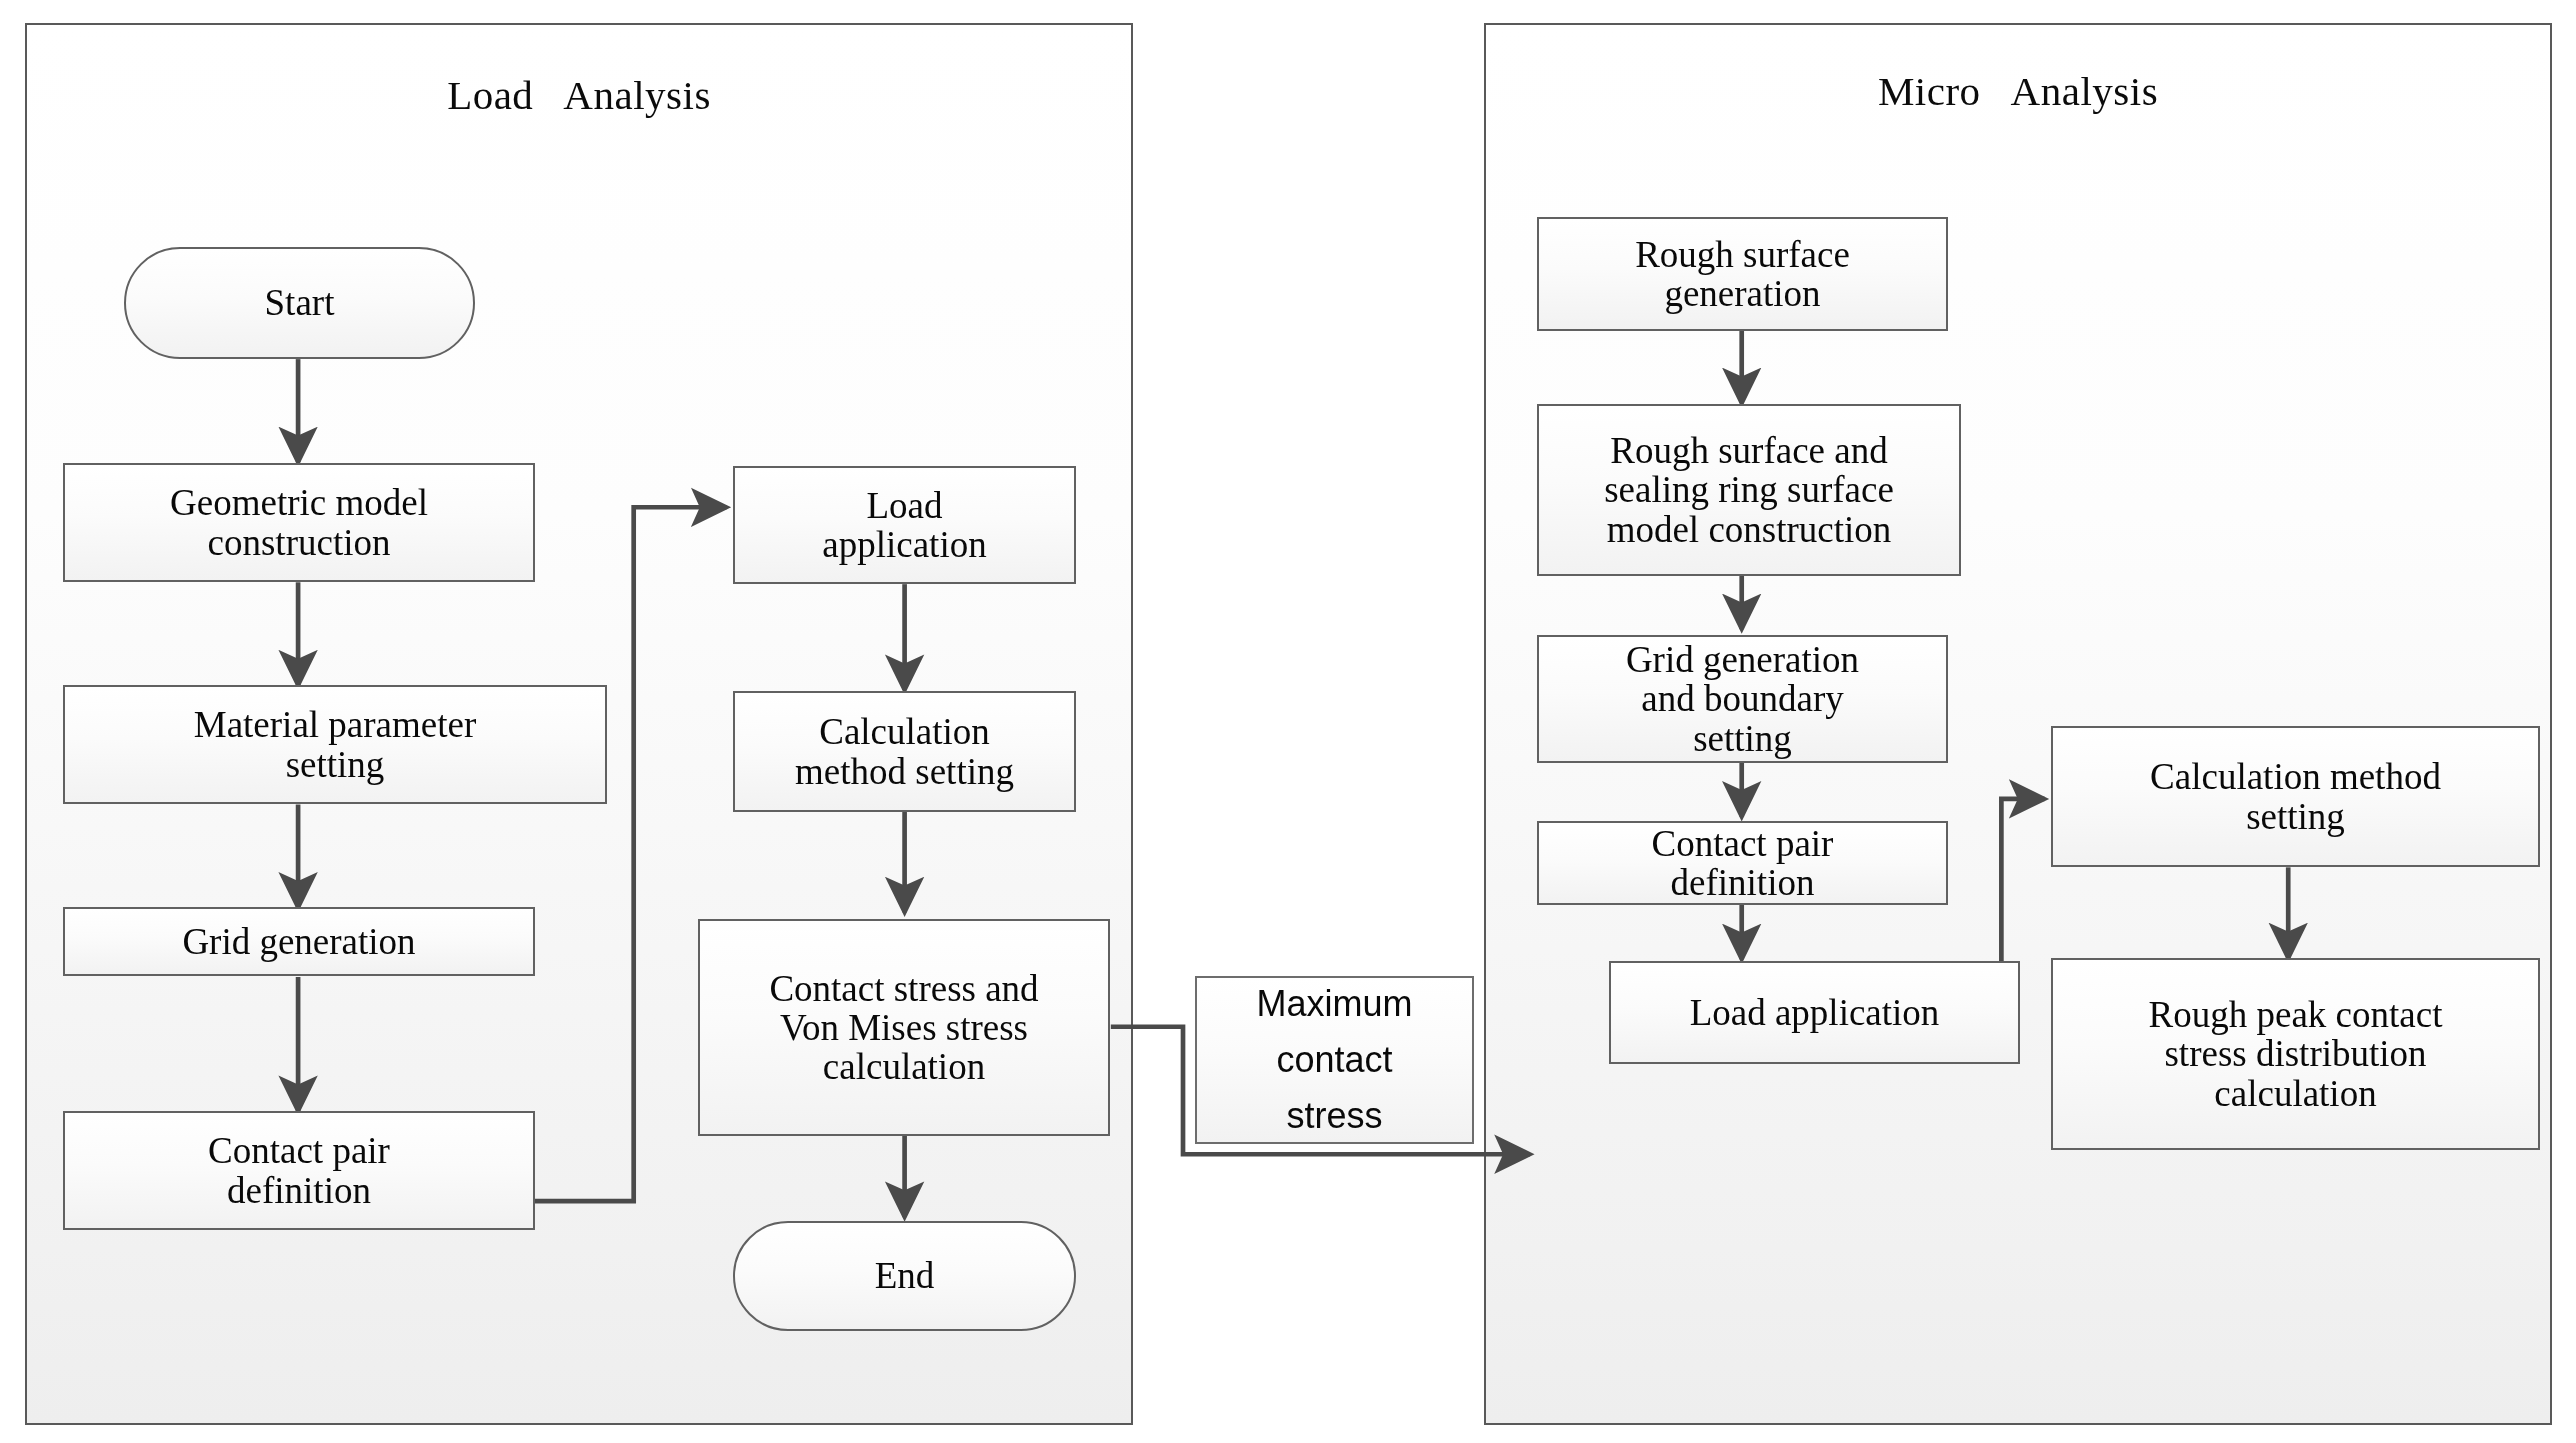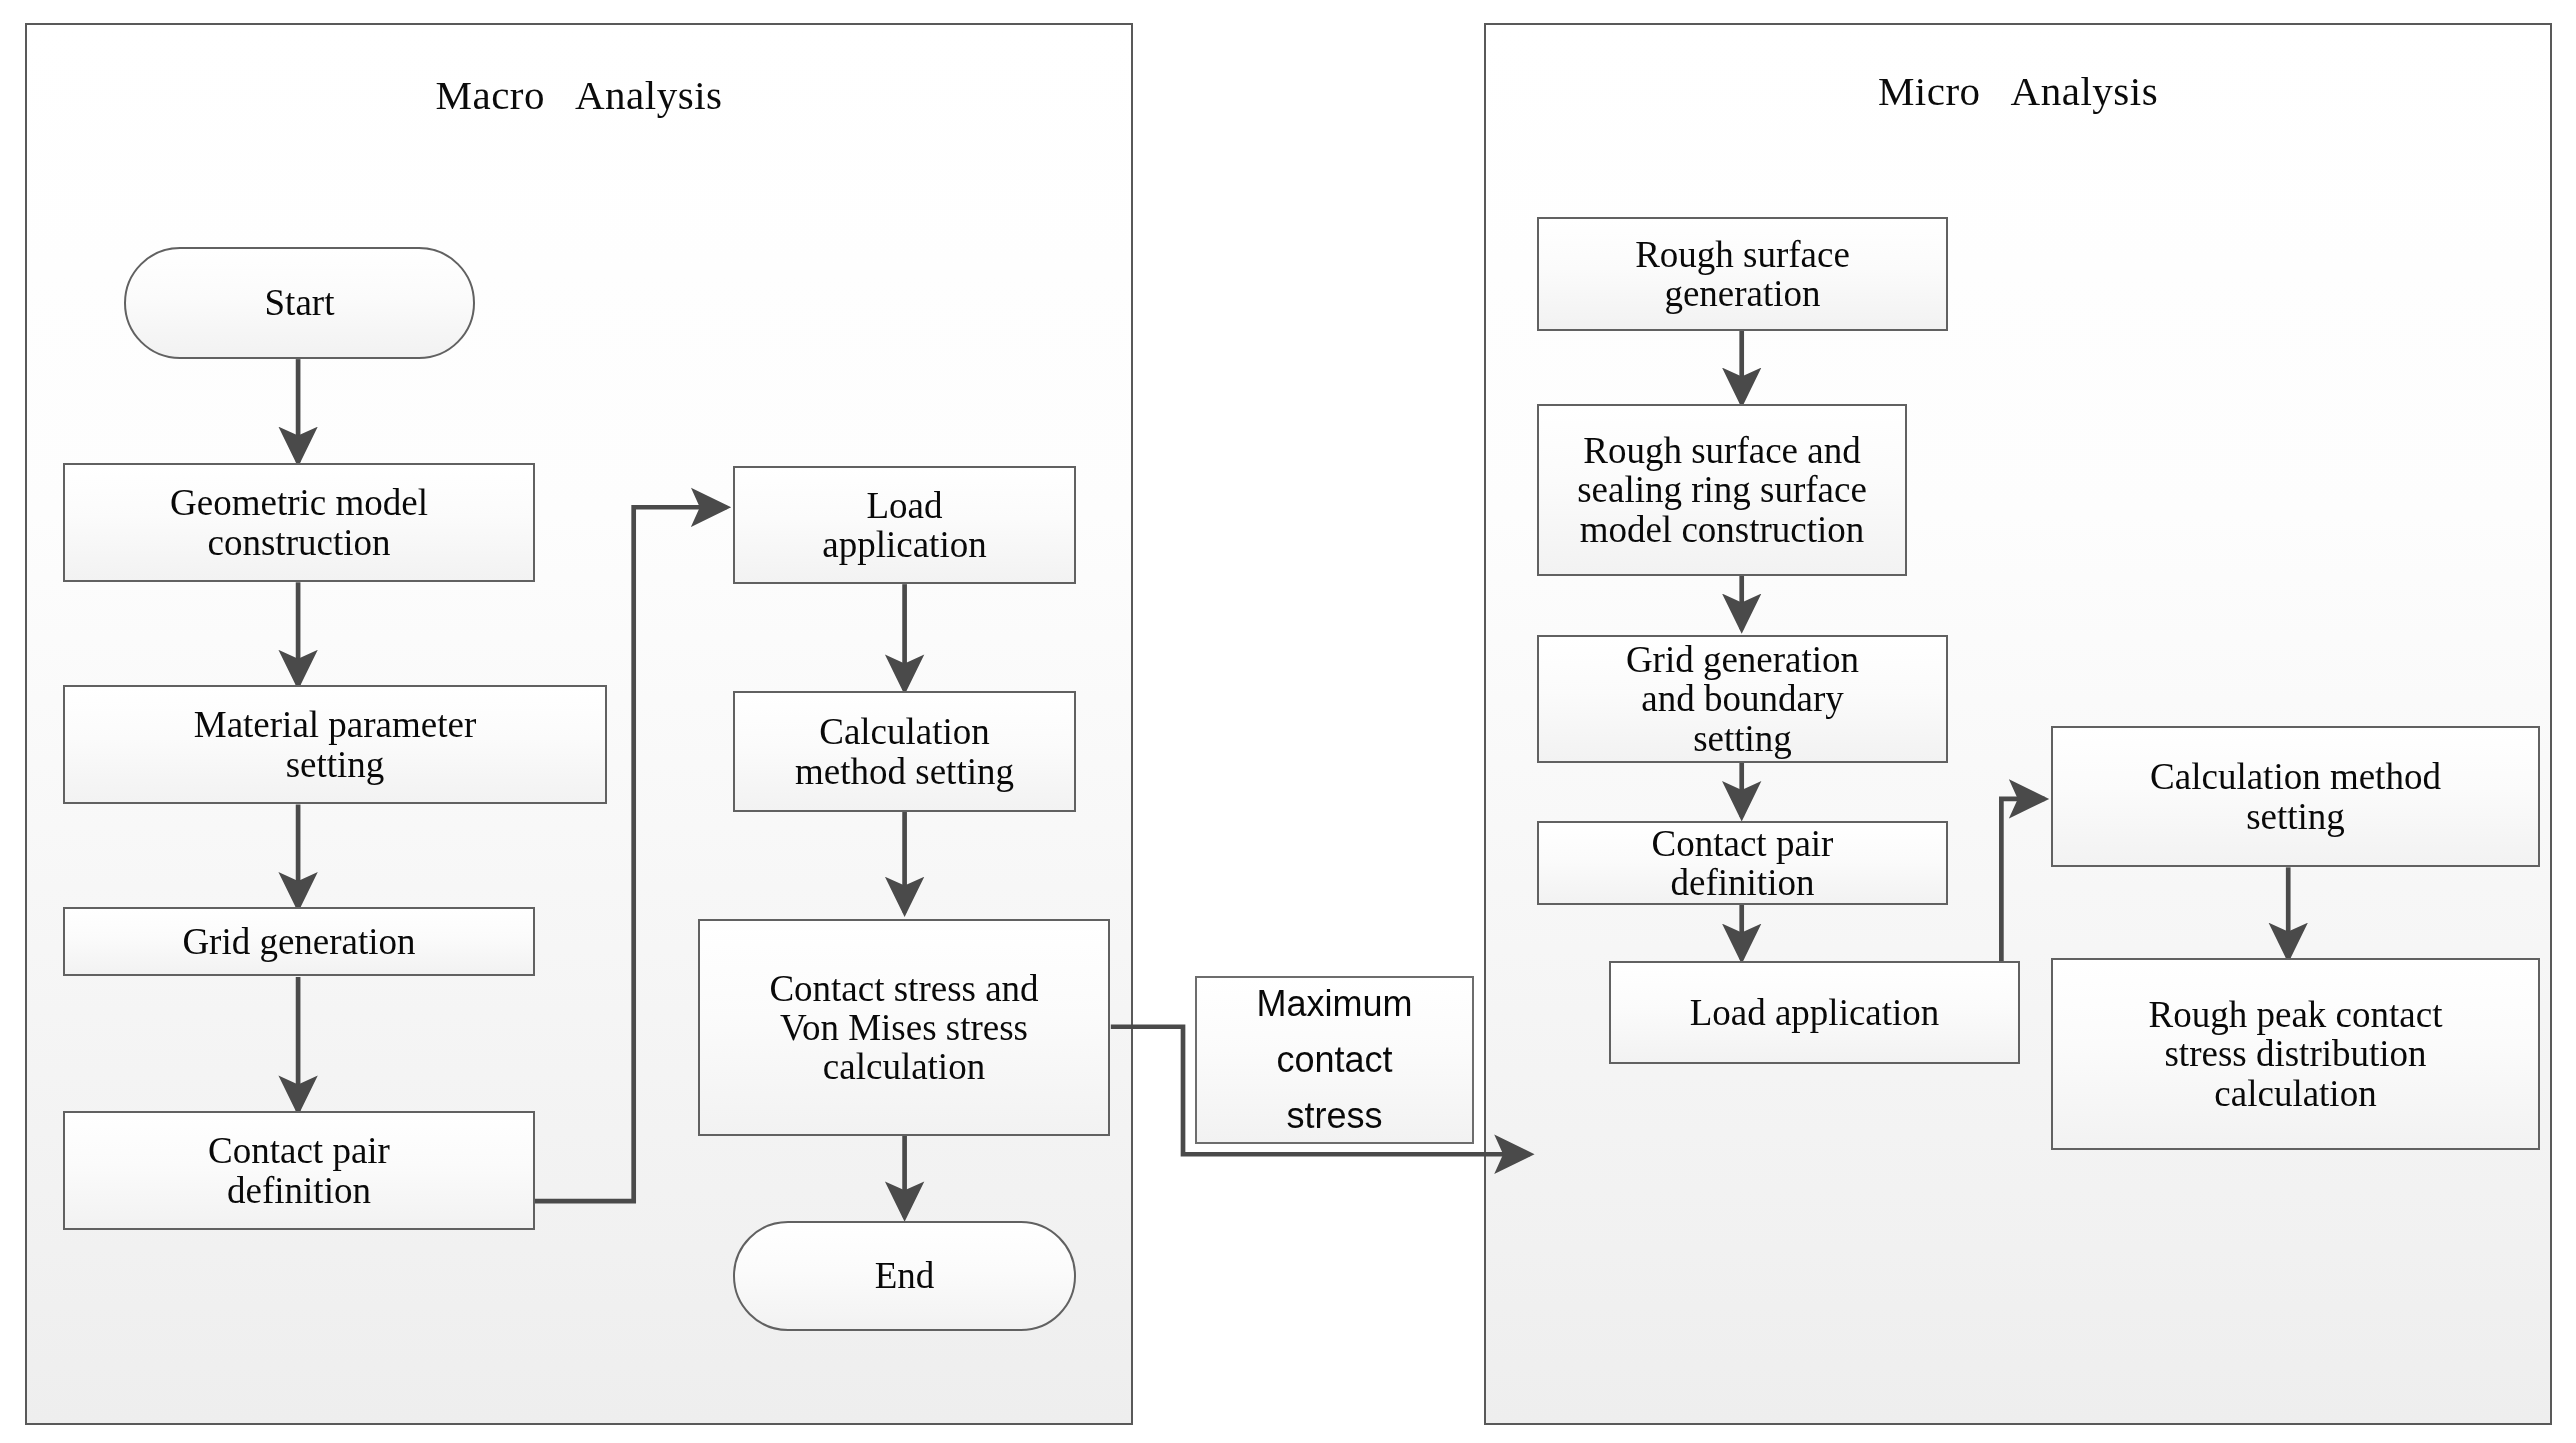--- a/index.html
+++ b/index.html
@@ -63,21 +63,21 @@
     border-color: #6d6d6d;
   }
   .node .txt { display: block; width: 100%; }
 </style>
 </head>
 <body>
 
 <div id="stage">
 
   <div class="panel" style="left:25px; top:22.5px; width:1108px; height:1402px;"></div>
-  <div class="panel-title" style="left:25px; top:71px; width:1108px;">Macro   Analysis</div>
+  <div class="panel-title" style="left:25px; top:71px; width:1108px;">Load   Analysis</div>
 
   <div class="panel" style="left:1484px; top:22.5px; width:1068px; height:1402px;"></div>
   <div class="panel-title" style="left:1484px; top:67px; width:1068px;">Micro   Analysis</div>
 
   <svg class="layer" viewBox="0 0 2748 1540" preserveAspectRatio="none">
     <defs>
       <marker id="ah" markerWidth="9" markerHeight="9" refX="7.6" refY="4.5" orient="auto" markerUnits="strokeWidth">
         <path d="M0,0.3 L8.6,4.5 L0,8.7 L1.9,4.5 Z" fill="#4a4a4a"></path>
       </marker>
     </defs>
@@ -144,21 +144,21 @@
   </div>
 
   <div class="node sans" style="left:1195px; top:976px; width:279px; height:168px;">
     <span class="txt">Maximum<br>contact<br>stress</span>
   </div>
 
   <div class="node" style="left:1537px; top:217px; width:411px; height:114px;">
     <span class="txt">Rough surface<br>generation</span>
   </div>
 
-  <div class="node" style="left:1537px; top:404px; width:370px; height:172px;">
+  <div class="node" style="left:1537px; top:404px; width:424px; height:172px;">
     <span class="txt">Rough surface and<br>sealing ring surface<br>model construction</span>
   </div>
 
   <div class="node" style="left:1537px; top:635px; width:411px; height:128px;">
     <span class="txt">Grid generation<br>and boundary<br>setting</span>
   </div>
 
   <div class="node" style="left:1537px; top:821px; width:411px; height:84px;">
     <span class="txt">Contact pair<br>definition</span>
   </div>

